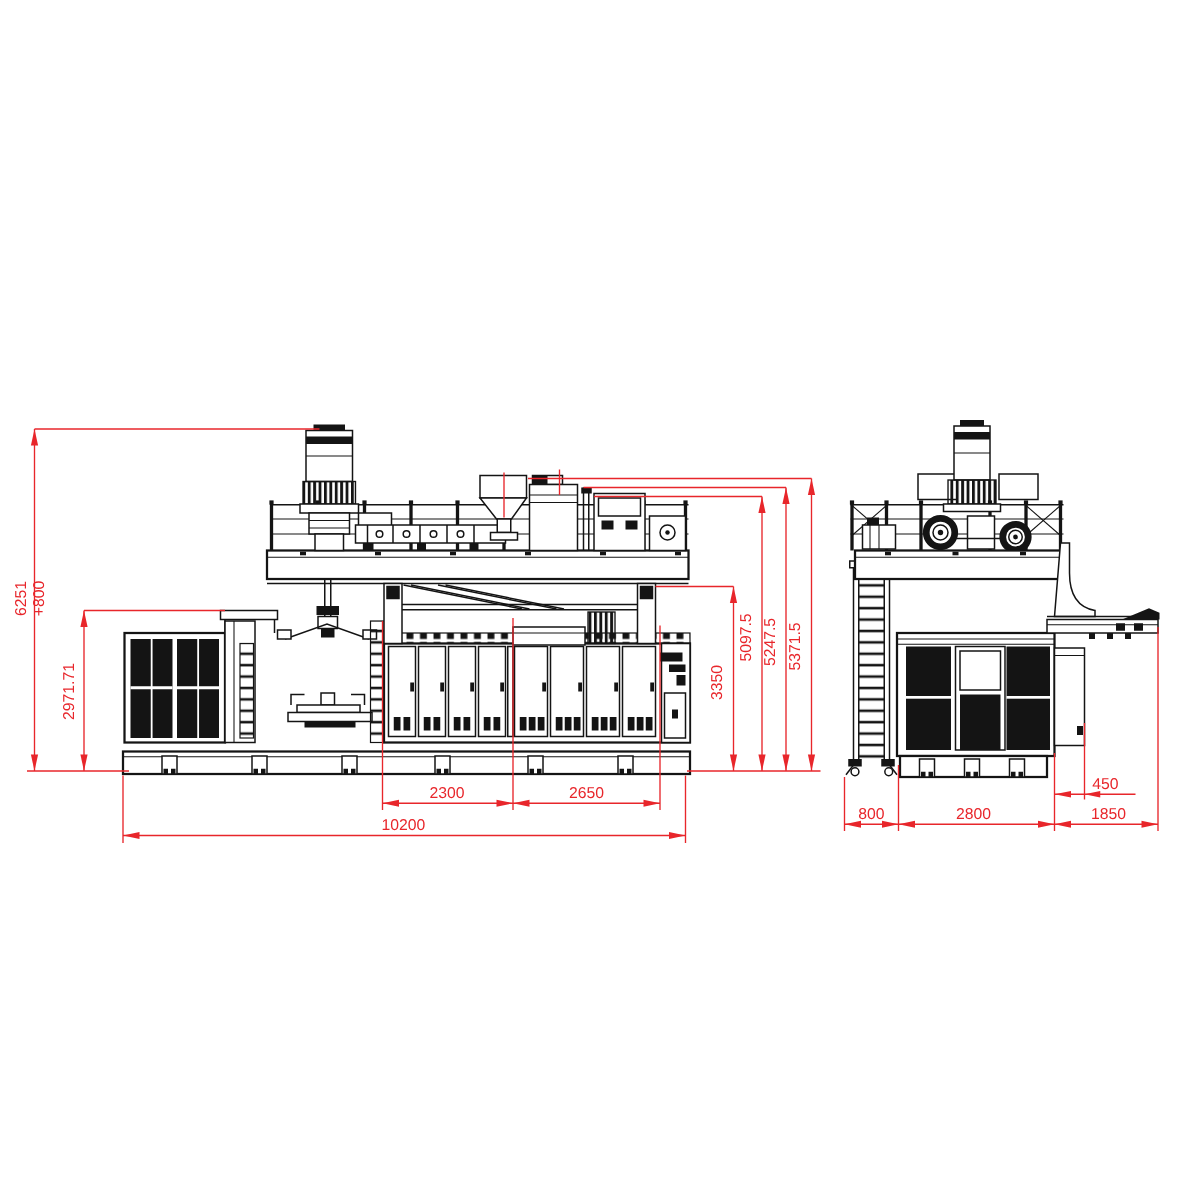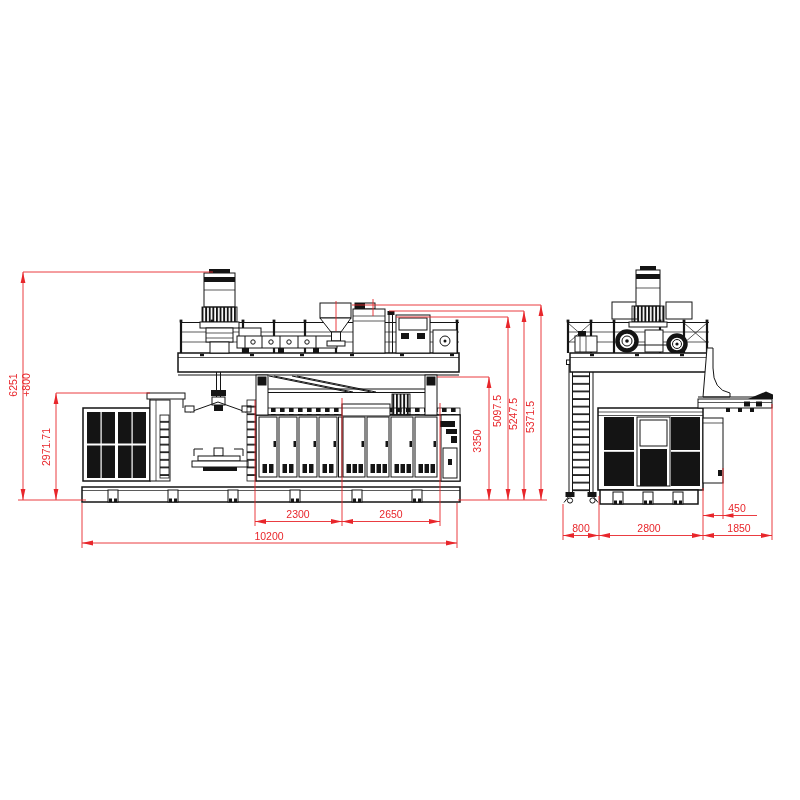--- a/index.html
+++ b/index.html
@@ -1,17 +1,17 @@
 <!DOCTYPE html>
 <html style="--bg: #ffffff; --ink: #141414; --dim: #e8262b;"><head>
 <meta charset="utf-8">
 <style>
   :root{ --bg:#ffffff; --ink:#141414; --dim:#e8262b; }
   html,body{margin:0;padding:0;background:var(--bg);}
-  .stage{width:800px;height:611px;background:var(--bg);position:relative;overflow:hidden;}
+  .stage{width:800px;height:611px;background:var(--bg);position:relative;overflow:hidden;margin-top:14px;}
   svg{display:block}
   .s {stroke:var(--ink);stroke-width:1;fill:none}
   .sT{stroke:var(--ink);stroke-width:.7;fill:none}
   .w {fill:#ffffff;stroke:var(--ink);stroke-width:1}
   .wH{fill:#ffffff;stroke:var(--ink);stroke-width:1.5}
   .b {fill:var(--ink);stroke:none}
   .post{stroke:var(--ink);stroke-width:2.2}
   .d {stroke:var(--dim);stroke-width:.9;fill:none}
   .dimfill{fill:var(--dim)}
   .dt{fill:var(--dim);font:10.5px "Liberation Sans", sans-serif;text-anchor:middle}

